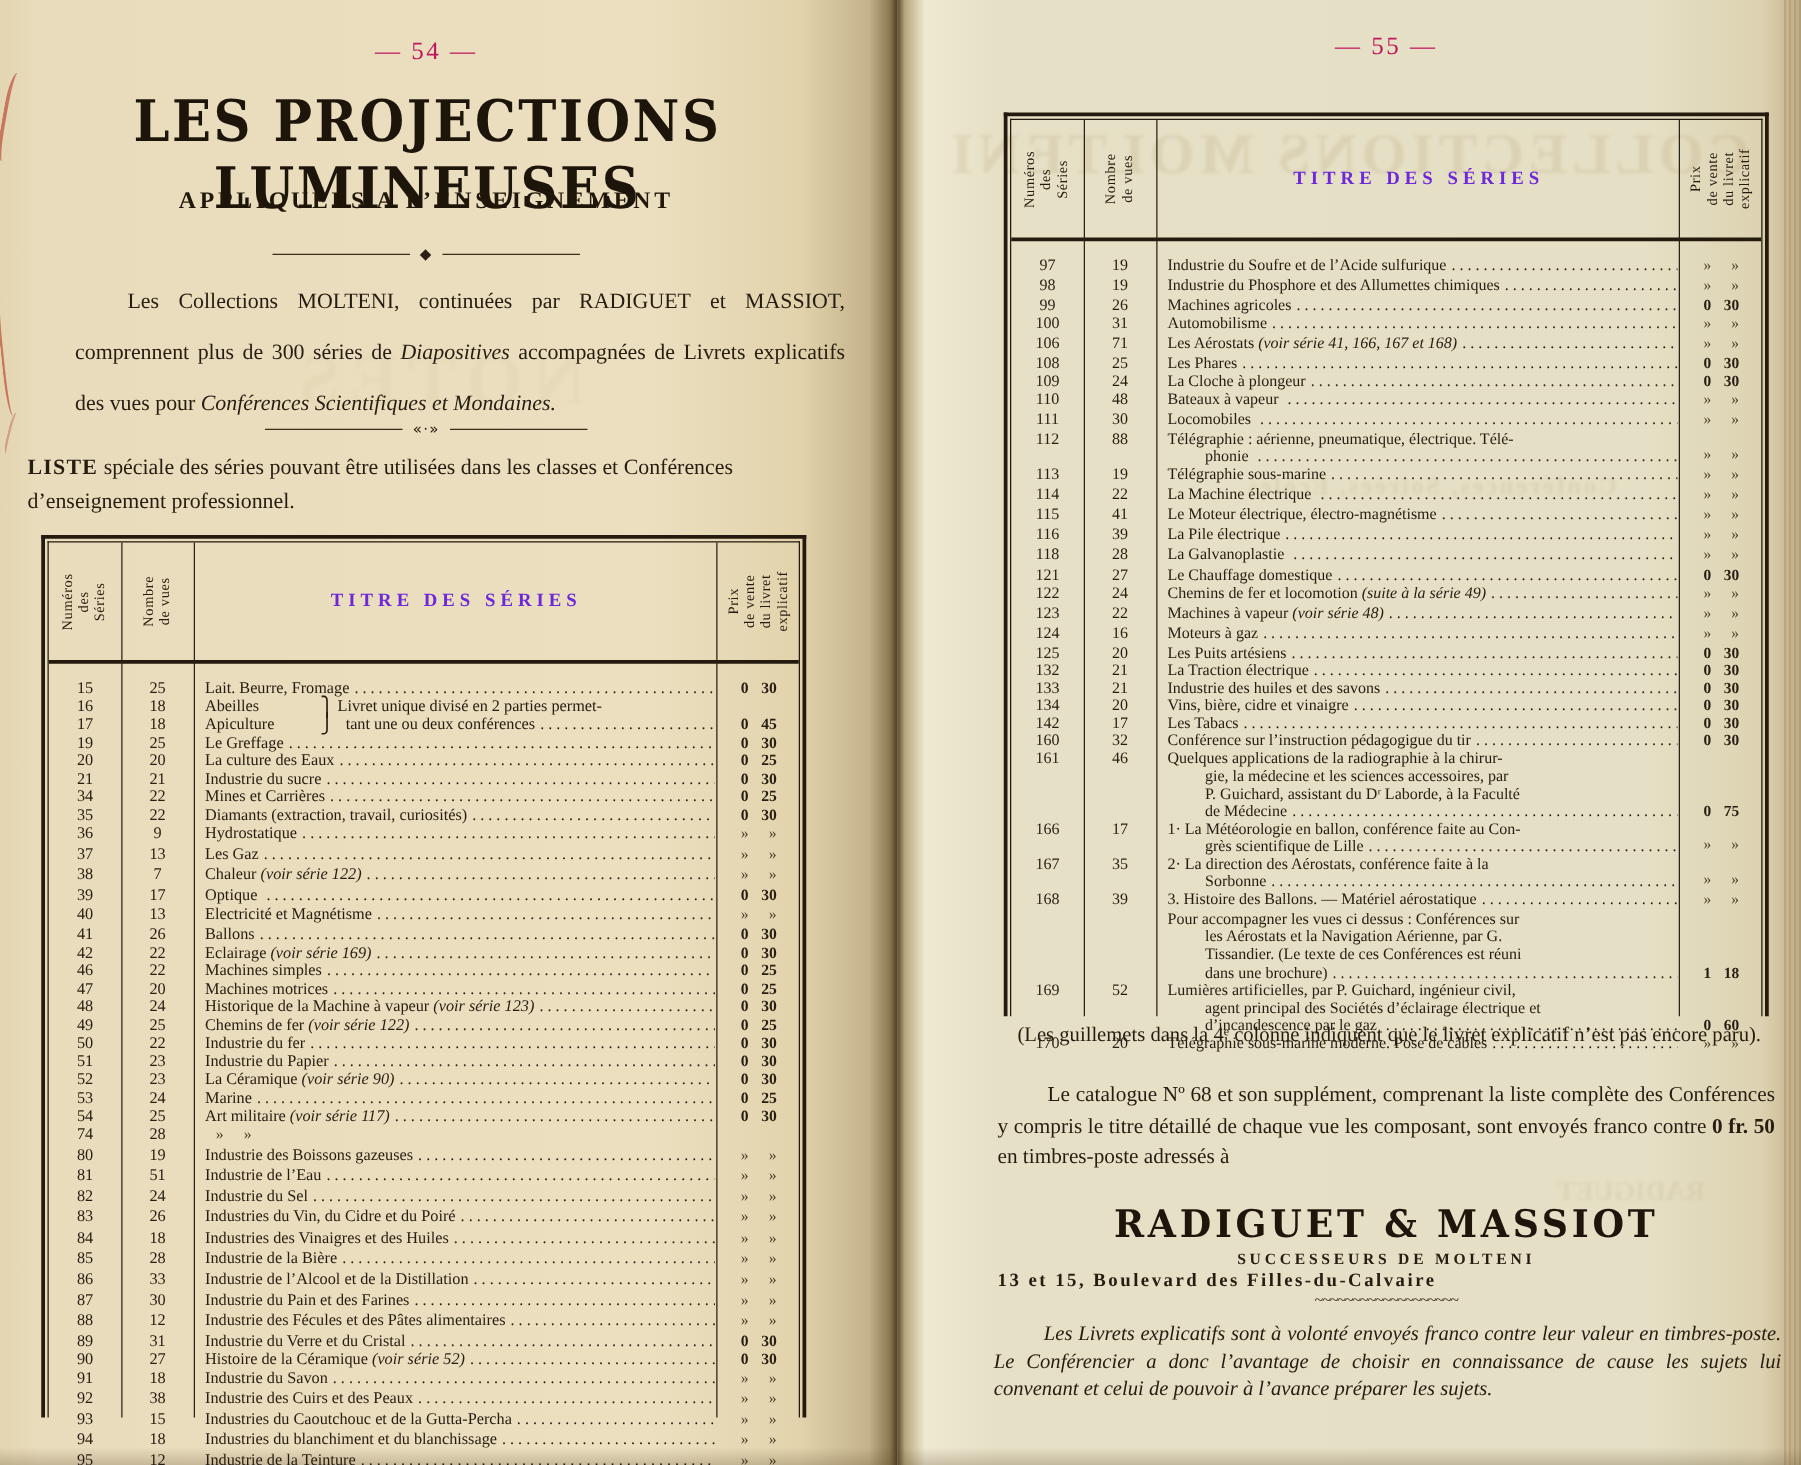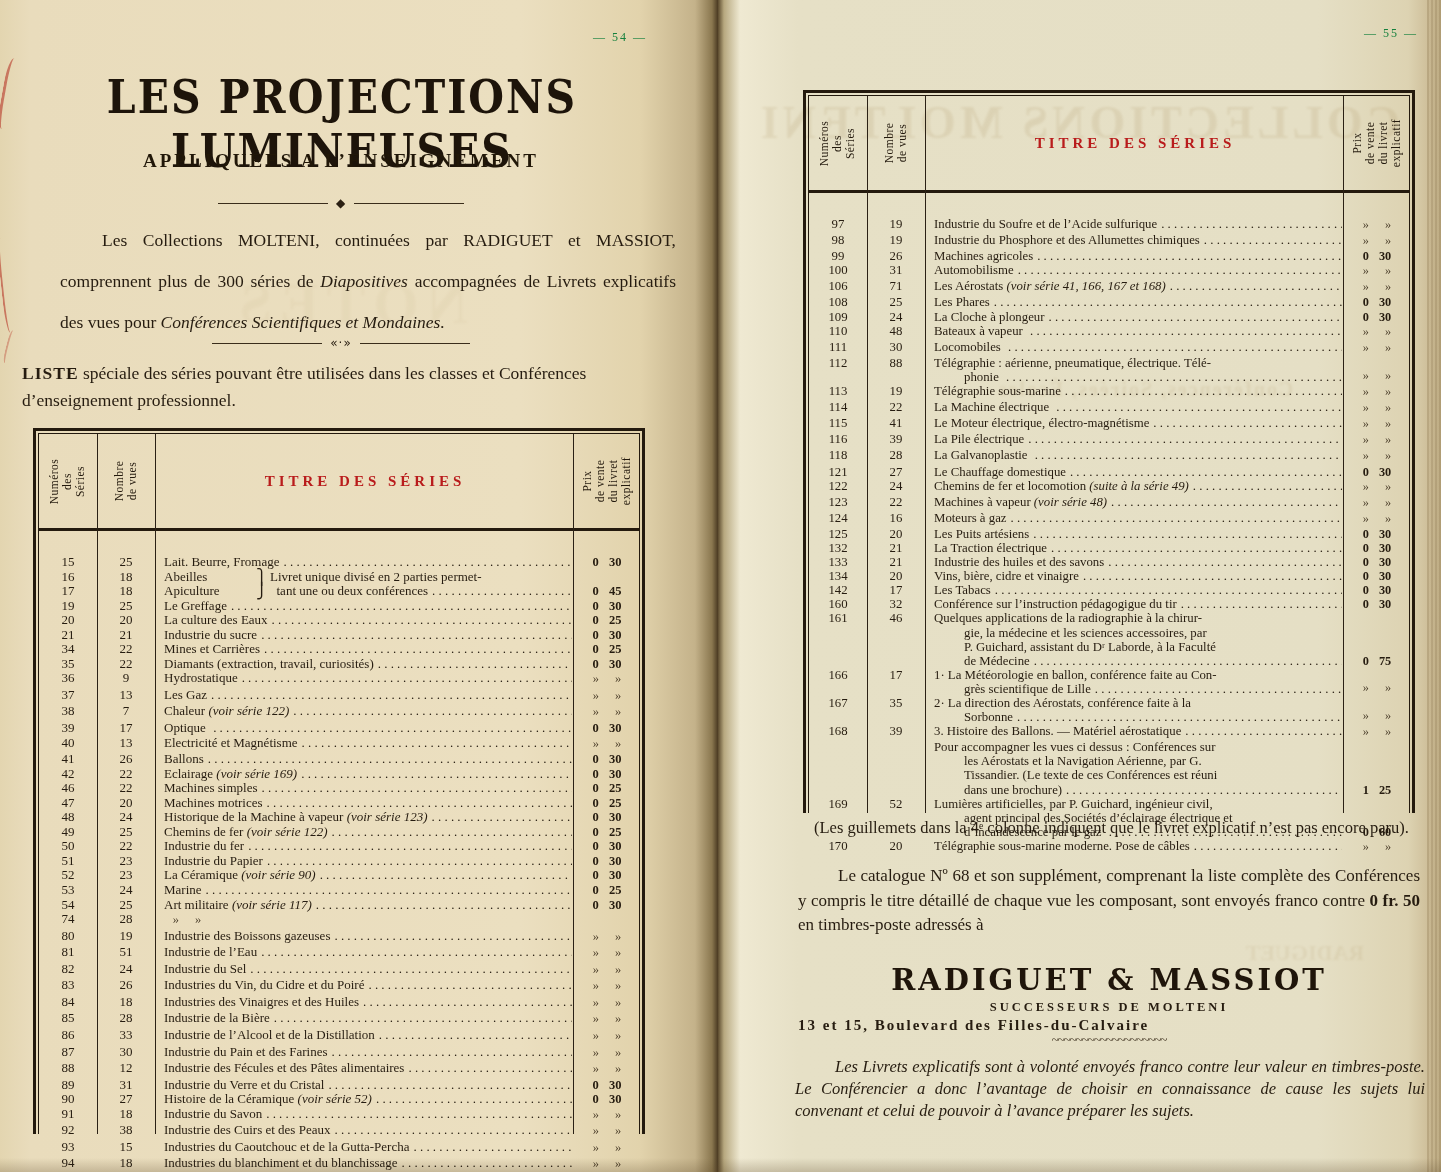--- a/index.html
+++ b/index.html
@@ -19,21 +19,21 @@
   .rm1{left:2px;top:58px;width:12px;height:72px;transform:rotate(10deg);}
   .rm2{left:1px;top:238px;width:9px;height:95px;transform:rotate(-6deg);border-left-width:2px;}
   .rm3{left:6px;top:330px;width:6px;height:34px;transform:rotate(14deg);border-left-width:2px;opacity:.6;}
   
   .ghost{transform:scaleX(-1);color:#a98f5d;font-weight:bold;filter:blur(1.1px);white-space:nowrap;}
   .g1{left:860px;top:96px;width:540px;font-size:46px;letter-spacing:4px;opacity:.16;text-align:center;}
   .g2{left:930px;top:378px;width:430px;font-size:20px;letter-spacing:2px;opacity:.14;text-align:center;}
   .g3{left:1180px;top:940px;width:250px;font-size:22px;opacity:.13;text-align:center;}
   .g4{left:120px;top:270px;width:460px;font-size:58px;letter-spacing:8px;opacity:.06;text-align:center;}
   
-  .pnum{font-size:12px;letter-spacing:2px;text-align:right;color:#15803d;}
+  .pnum{font-size:20px;letter-spacing:2px;text-align:center;color:#be185d;}
   .pn54{left:35px;top:30px;width:612px;}
   .pn55{left:800px;top:26px;width:618px;}
   .title54{left:10px;top:76px;width:664px;text-align:center;font-size:41px;font-weight:bold;
     letter-spacing:2px;transform:scaleY(1.12);color:#1d140a;font-family:"DejaVu Serif","Liberation Serif",serif;}
   .subtitle54{left:35px;top:150px;width:612px;text-align:center;font-size:19px;font-weight:bold;letter-spacing:3px;color:#211708;}
   .orn{display:flex;align-items:center;justify-content:center;gap:8px;color:#2b2013;}
   .orn .ln{height:1px;background:#3a2d1b;width:110px;}
   .orn1{left:35px;top:196px;width:612px;}
   .orn2{left:35px;top:336px;width:612px;}
   .orn .gl{font-size:12px;letter-spacing:1px;font-family:"DejaVu Sans",sans-serif;}
@@ -45,22 +45,22 @@
   .t-outer{border:3px solid #241a0e;border-bottom:none;padding:2px 2px 0 2px;background:transparent;}
   .t54{left:33px;top:428px;width:602px;height:701px;}
   .t55{left:803px;top:90px;width:602px;height:718px;}
   .t-inner{border:1px solid #241a0e;border-bottom:none;position:relative;height:100%;box-sizing:border-box;}
   .vr{position:absolute;top:0;bottom:0;width:1px;background:#2b2115;}
   .vr1{left:58px;} .vr2{left:116px;} .vr3{left:534px;}
   .t-head{display:flex;height:94px;border-bottom:3px solid #241a0e;align-items:stretch;}
   .h-c{display:flex;align-items:center;justify-content:center;}
   .h-num{width:58px;} .h-vues{width:58px;} .h-title{flex:1;} .h-prix{width:64px;}
   .vh{transform:rotate(-90deg);text-align:center;font-size:11.5px;line-height:13px;letter-spacing:.5px;white-space:nowrap;color:#241a0e;}
-  .h-title .ht{font-size:15px;letter-spacing:4px;font-weight:600;color:#b91c1c;}
-  .t-body{padding-top:24px;}
+  .h-title .ht{font-size:15px;letter-spacing:4px;font-weight:600;color:#6d28d9;}
+  .t-body{padding-top:12px;}
   .t-row{display:flex;align-items:stretch;}
   .c-num{width:58px;text-align:center;} .c-vues{width:58px;text-align:center;}
   .c-title{flex:1;padding-left:9px;padding-right:3px;min-width:0;}
   .c-price{width:64px;display:flex;align-items:flex-end;justify-content:center;font-weight:bold;word-spacing:7px;white-space:pre;}
   .p-guil{font-weight:normal;font-size:10.5px;word-spacing:13px;opacity:.9;padding-bottom:2px;color:#3a2d1b;}
   .t54 .t-row, .t54 .t-line{line-height:14.55px;font-size:13px;}
   .t55 .t-row, .t55 .t-line{line-height:14.1px;font-size:12.8px;}
   .t54 .c-price{font-size:12.5px;} .t55 .c-price{font-size:12.3px;}
   .t-line{display:flex;white-space:nowrap;min-width:0;}
   .t-line.ind{padding-left:30px;}
@@ -987,21 +987,21 @@
               <span class="tx">les Aérostats et la Navigation Aérienne, par G.</span>
             </div>
             <div class="t-line ind">
               <span class="tx">Tissandier. (Le texte de ces Conférences est réuni</span>
             </div>
             <div class="t-line ind">
               <span class="tx">dans une brochure)</span>
               <span class="dots"></span>
             </div>
           </div>
-          <div class="c-price">1 25</div>
+          <div class="c-price">1 18</div>
         </div>
         <div class="t-row">
           <div class="c-num">169</div>
           <div class="c-vues">52</div>
           <div class="c-title">
             <div class="t-line">
               <span class="tx">Lumières artificielles, par P. Guichard, ingénieur civil,</span>
             </div>
             <div class="t-line ind">
               <span class="tx">agent principal des Sociétés d’éclairage électrique et</span>

